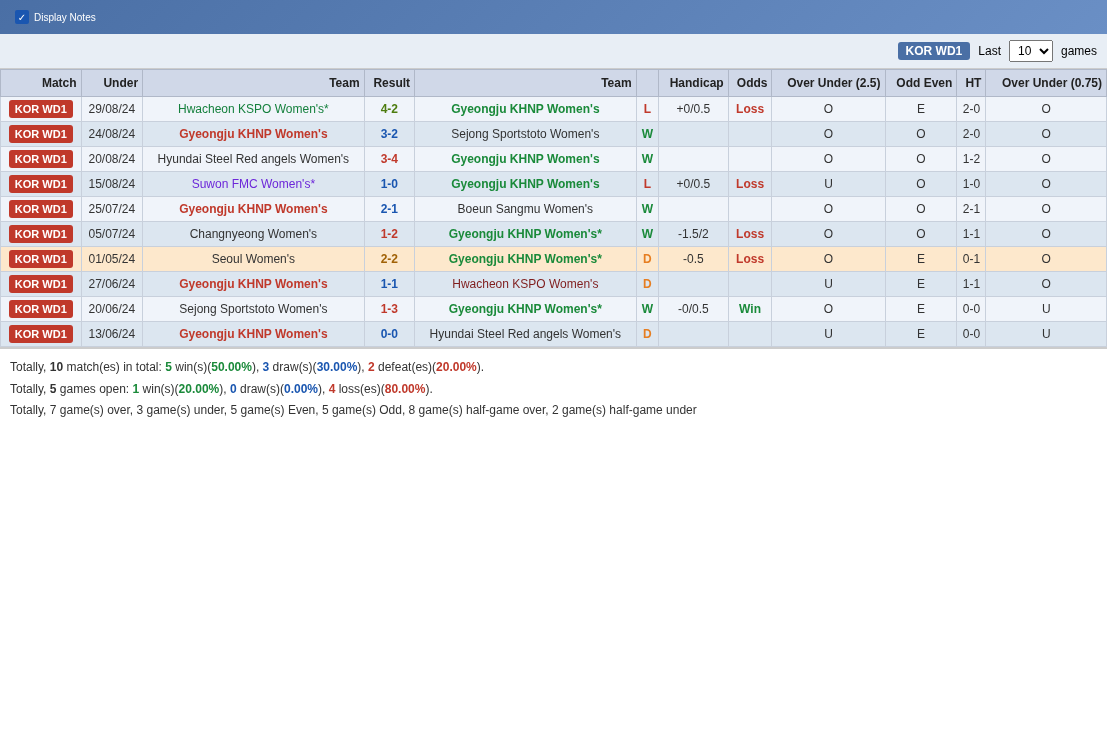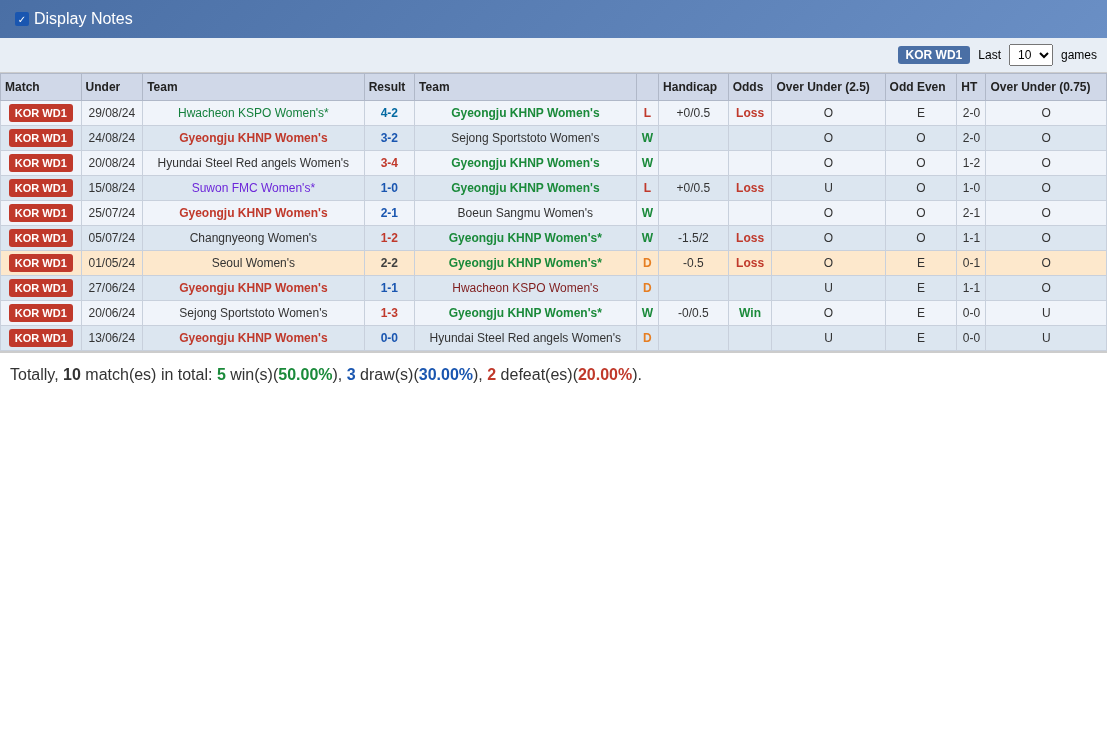--- a/index.html
+++ b/index.html
@@ -41,21 +41,21 @@
     table {
       width: 100%;
       border-collapse: collapse;
     }
     
     thead tr {
       background: #d0d8e8;
     }
     thead th {
       padding: 6px 4px;
-      text-align: left;
+      text-align: right;
       font-weight: bold;
       font-size: 12px;
       border: 1px solid #b0b8c8;
       color: #222;
     }
     
     tbody tr:nth-child(odd) { background: #f0f4fa; }
     tbody tr:nth-child(even) { background: #dce6f0; }
     
     
@@ -74,21 +74,21 @@
       color: white;
       padding: 3px 6px;
       border-radius: 3px;
       font-size: 11px;
       font-weight: bold;
       white-space: nowrap;
     }
     
     .footer {
       padding: 8px 10px;
-      font-size: 16px;
+      font-size: 12px;
       color: #333;
       border-top: 2px solid #ccc;
       line-height: 1.8;
     }
     .footer span.bold-val { font-weight: bold; }
     .footer span.green { color: #1a8a3a; font-weight: bold; }
     .footer span.red { color: #c0392b; font-weight: bold; }
     .footer span.blue { color: #1a56b0; font-weight: bold; }
     
     .checkbox-custom {
@@ -102,21 +102,21 @@
       border-radius: 2px;
     }
   </style>
 </head>
 <body>
 
 <div class="header">
   <div class="header-right">
     <div style="display:flex;align-items:center;gap:5px;">
       <div class="checkbox-custom">✓</div>
-      <span style="font-size:16px;">Display Notes</span>
+      <span style="font-size:10px;">Display Notes</span>
     </div>
   </div>
 </div>
 
 <div class="filter-bar">
   <div class="kor-badge">KOR WD1</div>
   <span>Last</span>
   <select style="font-size:12px;padding:2px 4px;">
     <option>10</option>
     <option>5</option>
@@ -141,21 +141,21 @@
       <th>Odd Even</th>
       <th>HT</th>
       <th>Over Under (0.75)</th>
     </tr>
   </thead>
   <tbody id="table-body">
   <tr>
     <td><span class="badge-kor">KOR WD1</span></td>
     <td>29/08/24</td>
     <td style="color:#15803d;font-weight:normal;">Hwacheon KSPO Women's*</td>
-    <td style="color:#0369a1;font-weight:bold;">4-2</td>
+    <td style="color:#4d7c0f;font-weight:bold;">4-2</td>
     <td style="color:#1a8a3a;font-weight:bold;">Gyeongju KHNP Women's</td>
     <td style="color:#c0392b;font-weight:bold;">L</td>
     <td>+0/0.5</td>
     <td style="color:#c0392b;font-weight:bold;">Loss</td>
     <td>O</td>
     <td>E</td>
     <td>2-0</td>
     <td>O</td>
   </tr>
       <tr>
@@ -225,21 +225,21 @@
     <td style="color:#c0392b;font-weight:bold;">Loss</td>
     <td>O</td>
     <td>O</td>
     <td>1-1</td>
     <td>O</td>
   </tr>
       <tr class="highlight-orange">
     <td><span class="badge-kor">KOR WD1</span></td>
     <td>01/05/24</td>
     <td style="color:#333;font-weight:normal;">Seoul Women's</td>
-    <td style="color:#404040;font-weight:bold;">2-2</td>
+    <td style="color:#a16207;font-weight:bold;">2-2</td>
     <td style="color:#1a8a3a;font-weight:bold;">Gyeongju KHNP Women's*</td>
     <td style="color:#e67e22;font-weight:bold;">D</td>
     <td>-0.5</td>
     <td style="color:#c0392b;font-weight:bold;">Loss</td>
     <td>O</td>
     <td>E</td>
     <td>0-1</td>
     <td>O</td>
   </tr>
       <tr>
@@ -284,13 +284,17 @@
     <td>0-0</td>
     <td>U</td>
   </tr>
     </tbody>
 </table>
 
 <div class="footer" id="footer-area">
   <div>
     Totally, <span class="bold-val">10</span> match(es) in total: <span class="green">5</span> win(s)(<span class="green">50.00%</span>), <span class="blue">3</span> draw(s)(<span class="blue">30.00%</span>), <span class="red">2</span> defeat(es)(<span class="red">20.00%</span>).
   </div>
+  <div>
+    Totally, <span class="bold-val">5</span> games open: <span class="green">1</span> win(s)(<span class="green">20.00%</span>), <span class="blue">0</span> draw(s)(<span class="blue">0.00%</span>), <span class="red">4</span> loss(es)(<span class="red">80.00%</span>).
+  </div>
+  <div>Totally, 7 game(s) over, 3 game(s) under, 5 game(s) Even, 5 game(s) Odd, 8 game(s) half-game over, 2 game(s) half-game under</div>
 </div>
 
 </body></html>

